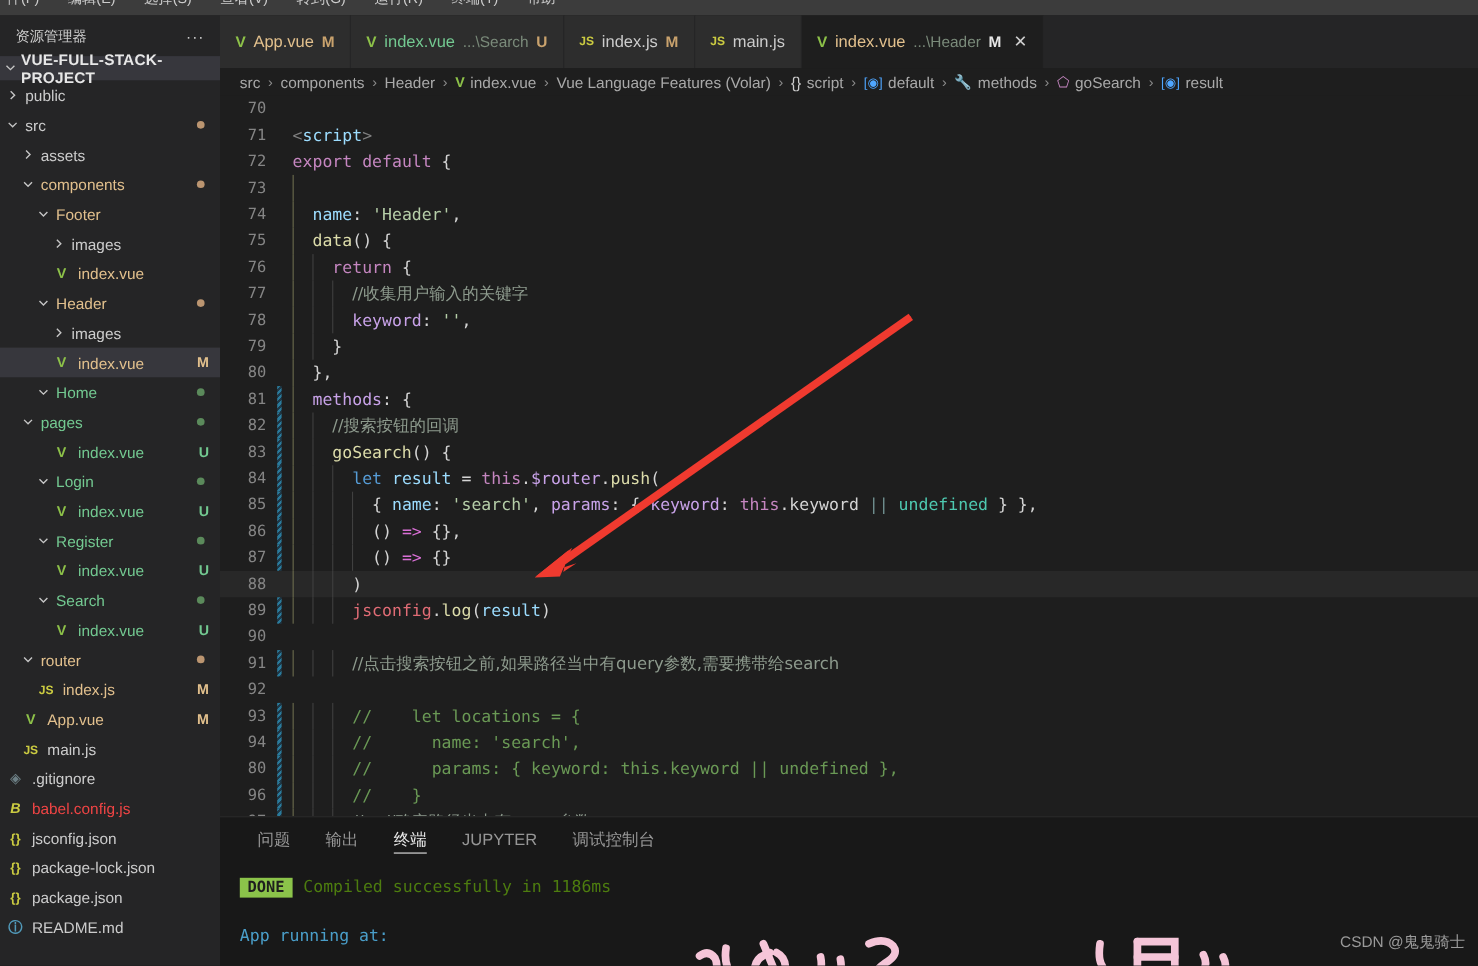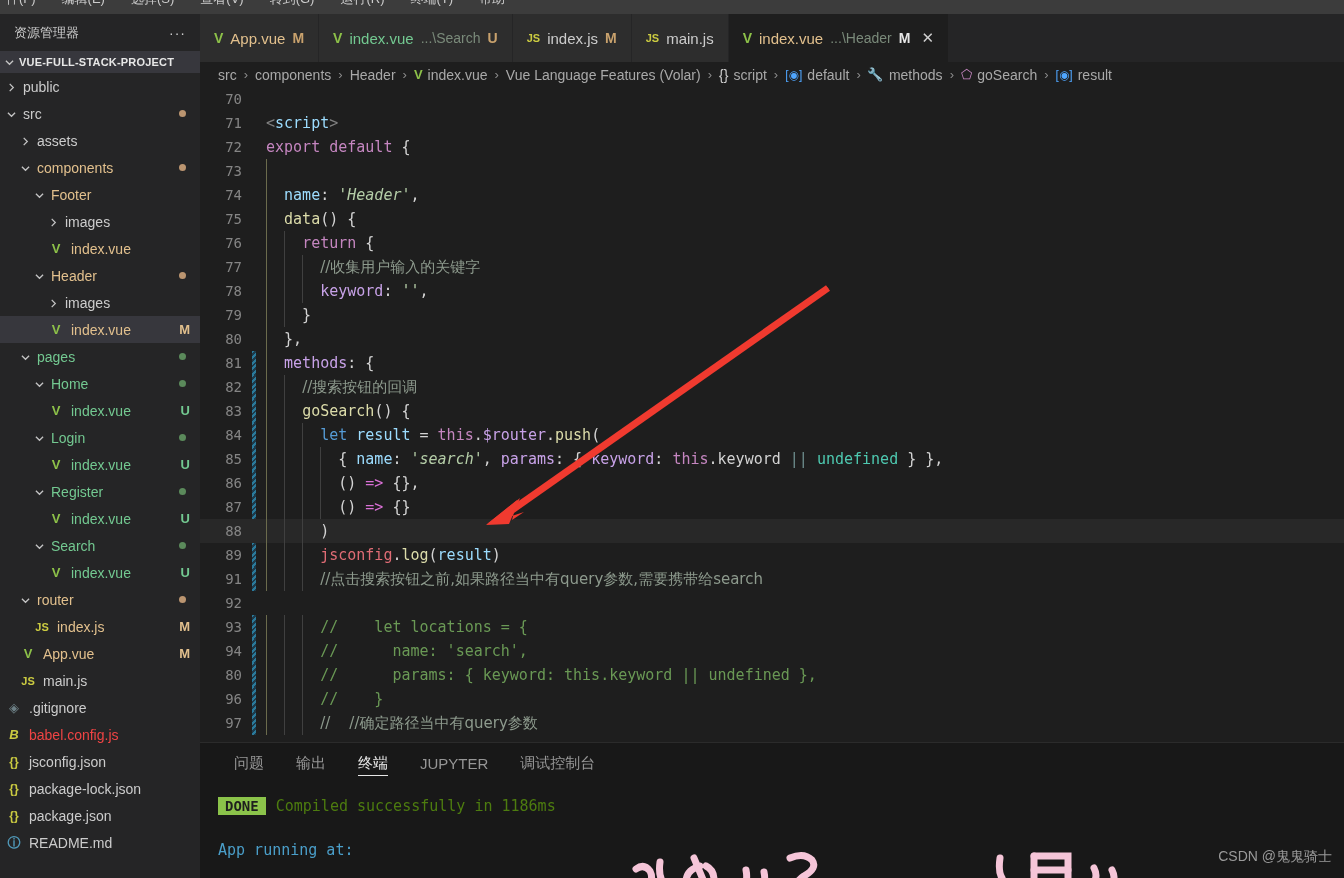--- a/index.html
+++ b/index.html
@@ -26,21 +26,21 @@
     background:#252526; overflow:hidden;
   }
   .sb-header {
     height:37px; display:flex; align-items:center; justify-content:space-between;
     padding:0 14px 0 14px; color:#cccccc; font-size:13px;
   }
   .sb-header .dots { letter-spacing:1px; font-size:14px; color:#cccccc; }
   .sb-section {
     height:22px; display:flex; align-items:center; gap:3px;
     background:#37373d; padding-left:2px;
-    font-size:11px; font-weight:bold; letter-spacing:.2px; color:#e7e7e7;
+    font-size:14px; font-weight:bold; letter-spacing:.2px; color:#e7e7e7;
   }
   .tree { padding-top:0px; }
   .row {
     height:27px; display:flex; align-items:center; position:relative;
     padding-right:10px; white-space:nowrap; font-size:14px;
   }
   .row.sel { background:#37373d; }
   .row .lbl { flex:1; overflow:hidden; text-overflow:ellipsis; }
   .row .badge { font-size:13px; font-weight:bold; }
   .chev { width:14px; display:inline-block; text-align:center; color:#c5c5c5;
@@ -88,21 +88,21 @@
         color:#858585; font-size:14px; }
   .ctext { position:absolute; left:66px; top:0; }
   .gitmod { position:absolute; left:52px; top:0; width:4px; height:24px;
             background:repeating-linear-gradient(135deg,#2a7a9b 0 2px,#1e3a4a 2px 4px); }
   .guide { position:absolute; top:0; width:1px; height:24px; background:#404040; }
   .guide.active { background:#6b6b4d; }
 
   
   .kw   { color:#c586c0; }
   .kw2  { color:#569cd6; }
-  .strg { color:#b5cea8;font-style:italic; }
+  .strg { color:#b5cea8; }
   .cmt-cn { color:#8d9a8d; font-family:"DejaVu Sans","Liberation Sans",sans-serif; }
   .var  { color:#9cdcfe; }
   .prop { color:#c8a2e8; }
   .tag  { color:#808080; }
   .p1   { color:#da70d6; }
   .txtw { color:#d4d4d4; }
 
   
   .panel {
     position:absolute; left:200px; top:742px; width:1144px; height:136px;
@@ -226,33 +226,33 @@
             </svg></span>
           <span class="lbl" style="color:#cccccc;padding-left:5px">images</span>
         </div>
         <div class="row sel">
           <span style="width:46px;flex:0 0 46px"></span>
           <span class="ficon"><span class="vue-ico" style="font-size:13px">V</span></span>
           <span class="lbl" style="color:#e2c08d;padding-left:5px">index.vue</span>
           <span class="badge" style="color:#e2c08d">M</span>
         </div>
         <div class="row">
+          <span style="width:32px;flex:0 0 32px"></span>
+          <span class="chev"><svg width="9" height="9" viewBox="0 0 10 10">
+              <path d="M1 3 L5 7 L9 3" stroke="#c5c5c5" stroke-width="1.4" fill="none"></path>
+            </svg></span>
+          <span class="lbl" style="color:#73c991;padding-left:5px">Home</span>
+          <span class="dot" style="background:#5b8a5b"></span>
+        </div>
+        <div class="row">
           <span style="width:18px;flex:0 0 18px"></span>
           <span class="chev"><svg width="9" height="9" viewBox="0 0 10 10">
               <path d="M1 3 L5 7 L9 3" stroke="#c5c5c5" stroke-width="1.4" fill="none"></path>
             </svg></span>
           <span class="lbl" style="color:#73c991;padding-left:5px">pages</span>
-          <span class="dot" style="background:#5b8a5b"></span>
-        </div>
-        <div class="row">
-          <span style="width:32px;flex:0 0 32px"></span>
-          <span class="chev"><svg width="9" height="9" viewBox="0 0 10 10">
-              <path d="M1 3 L5 7 L9 3" stroke="#c5c5c5" stroke-width="1.4" fill="none"></path>
-            </svg></span>
-          <span class="lbl" style="color:#73c991;padding-left:5px">Home</span>
           <span class="dot" style="background:#5b8a5b"></span>
         </div>
         <div class="row">
           <span style="width:46px;flex:0 0 46px"></span>
           <span class="ficon"><span class="vue-ico" style="font-size:13px">V</span></span>
           <span class="lbl" style="color:#73c991;padding-left:5px">index.vue</span>
           <span class="badge" style="color:#73c991">U</span>
         </div>
         <div class="row">
           <span style="width:32px;flex:0 0 32px"></span>
@@ -448,20 +448,21 @@
         <div class="cline"><span class="ln">80</span><span class="guide active" style="left:66.0px"></span><span class="ctext txtw">  },</span></div>
         <div class="cline"><span class="ln">81</span><span class="gitmod"></span><span class="guide active" style="left:66.0px"></span><span class="ctext txtw">  <span class="prop">methods</span>: {</span></div>
         <div class="cline"><span class="ln">82</span><span class="gitmod"></span><span class="guide active" style="left:66.0px"></span><span class="guide" style="left:84.1px"></span><span class="ctext txtw"><span style="color:#8d9a8d">    </span><span class="cmt-cn" style="color:#8d9a8d">//搜索按钮的回调</span></span></div>
         <div class="cline"><span class="ln">83</span><span class="gitmod"></span><span class="guide active" style="left:66.0px"></span><span class="guide" style="left:84.1px"></span><span class="ctext txtw">    <span style="color:#dcdcaa">goSearch</span>() {</span></div>
         <div class="cline"><span class="ln">84</span><span class="gitmod"></span><span class="guide active" style="left:66.0px"></span><span class="guide" style="left:84.1px"></span><span class="guide" style="left:102.1px"></span><span class="ctext txtw">      <span class="kw2">let</span> <span class="var">result</span> = <span class="kw">this</span>.<span class="prop">$router</span>.<span style="color:#dcdcaa">push</span>(</span></div>
         <div class="cline"><span class="ln">85</span><span class="gitmod"></span><span class="guide active" style="left:66.0px"></span><span class="guide" style="left:84.1px"></span><span class="guide" style="left:102.1px"></span><span class="guide" style="left:120.2px"></span><span class="ctext txtw">        { <span class="var">name</span>: <span class="strg">'search'</span>, <span class="prop">params</span>: { <span class="prop">keyword</span>: <span class="kw">this</span>.keyword <span style="color:#6f8f8f">||</span> <span style="color:#4ec9b0">undefined</span> } },</span></div>
         <div class="cline"><span class="ln">86</span><span class="gitmod"></span><span class="guide active" style="left:66.0px"></span><span class="guide" style="left:84.1px"></span><span class="guide" style="left:102.1px"></span><span class="guide" style="left:120.2px"></span><span class="ctext txtw">        () <span class="p1">=&gt;</span> {},</span></div>
         <div class="cline"><span class="ln">87</span><span class="gitmod"></span><span class="guide active" style="left:66.0px"></span><span class="guide" style="left:84.1px"></span><span class="guide" style="left:102.1px"></span><span class="guide" style="left:120.2px"></span><span class="ctext txtw">        () <span class="p1">=&gt;</span> {}</span></div>
         <div class="cline hl"><span class="ln">88</span><span class="guide active" style="left:66.0px"></span><span class="guide" style="left:84.1px"></span><span class="guide" style="left:102.1px"></span><span class="ctext txtw">      )</span></div>
         <div class="cline"><span class="ln">89</span><span class="gitmod"></span><span class="guide active" style="left:66.0px"></span><span class="guide" style="left:84.1px"></span><span class="guide" style="left:102.1px"></span><span class="ctext txtw">      <span style="color:#e06c75">jsconfig</span>.<span style="color:#dcdcaa">log</span>(<span class="var">result</span>)</span></div>
+        <div class="cline"><span class="ln">90</span><span class="ctext txtw"></span></div>
         <div class="cline"><span class="ln">91</span><span class="gitmod"></span><span class="guide active" style="left:66.0px"></span><span class="guide" style="left:84.1px"></span><span class="guide" style="left:102.1px"></span><span class="ctext txtw"><span style="color:#8d9a8d">      </span><span class="cmt-cn" style="color:#8d9a8d">//点击搜索按钮之前,如果路径当中有query参数,需要携带给search</span></span></div>
         <div class="cline"><span class="ln">92</span><span class="ctext txtw"></span></div>
         <div class="cline"><span class="ln">93</span><span class="gitmod"></span><span class="guide active" style="left:66.0px"></span><span class="guide" style="left:84.1px"></span><span class="guide" style="left:102.1px"></span><span class="ctext txtw"><span style="color:#6a9955">      //    let locations = {</span></span></div>
         <div class="cline"><span class="ln">94</span><span class="gitmod"></span><span class="guide active" style="left:66.0px"></span><span class="guide" style="left:84.1px"></span><span class="guide" style="left:102.1px"></span><span class="ctext txtw"><span style="color:#6a9955">      //      name: 'search',</span></span></div>
         <div class="cline"><span class="ln">80</span><span class="gitmod"></span><span class="guide active" style="left:66.0px"></span><span class="guide" style="left:84.1px"></span><span class="guide" style="left:102.1px"></span><span class="ctext txtw"><span style="color:#6a9955">      //      params: { keyword: this.keyword || undefined },</span></span></div>
         <div class="cline"><span class="ln">96</span><span class="gitmod"></span><span class="guide active" style="left:66.0px"></span><span class="guide" style="left:84.1px"></span><span class="guide" style="left:102.1px"></span><span class="ctext txtw"><span style="color:#6a9955">      //    }</span></span></div>
         <div class="cline"><span class="ln">97</span><span class="gitmod"></span><span class="guide active" style="left:66.0px"></span><span class="guide" style="left:84.1px"></span><span class="guide" style="left:102.1px"></span><span class="ctext txtw"><span style="color:#8d9a8d">      </span><span class="cmt-cn" style="color:#8d9a8d">//    //确定路径当中有query参数</span></span></div>
       </div>
   </div>
 

